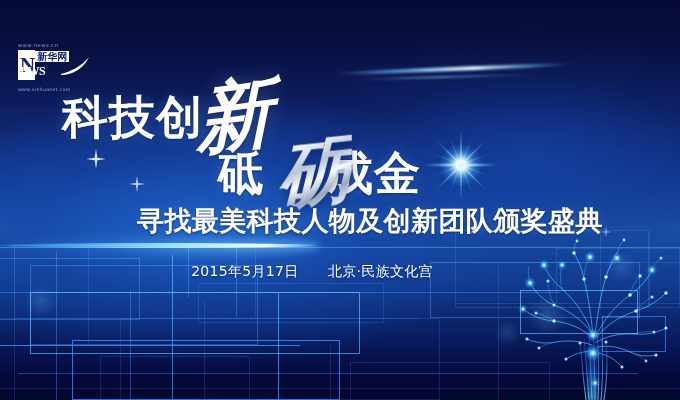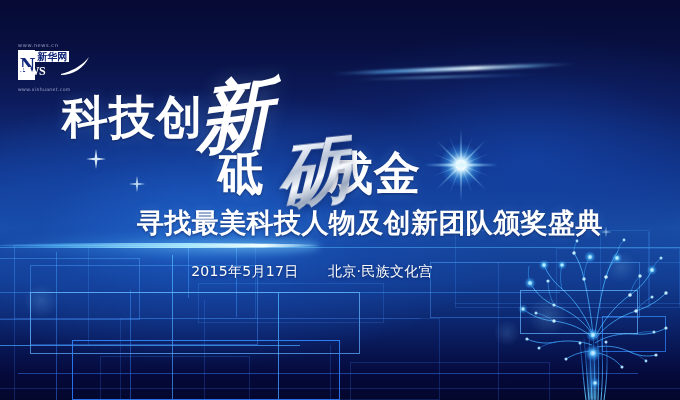--- a/index.html
+++ b/index.html
@@ -224,21 +224,21 @@
     pointer-events: auto;
   }
   .subtitle {
     position: absolute;
     left: 137px; top: 207px;
     color: #ffffff;
     font-weight: 700;
     font-size: 27px;
     line-height: 32px;
     letter-spacing: 0.4px;
-    font-family: Liberation Serif, serif;
+    font-family: Liberation Mono, monospace;
     text-shadow: 0 1px 3px rgba(4,14,60,0.55), 0 0 10px rgba(130,195,255,0.22);
     pointer-events: auto;
   }
   .meta {
     position: absolute;
     left: 0; top: 262px;
     width: 680px;
     text-align: center;
     padding-right: 56px;
     color: #ffffff;

